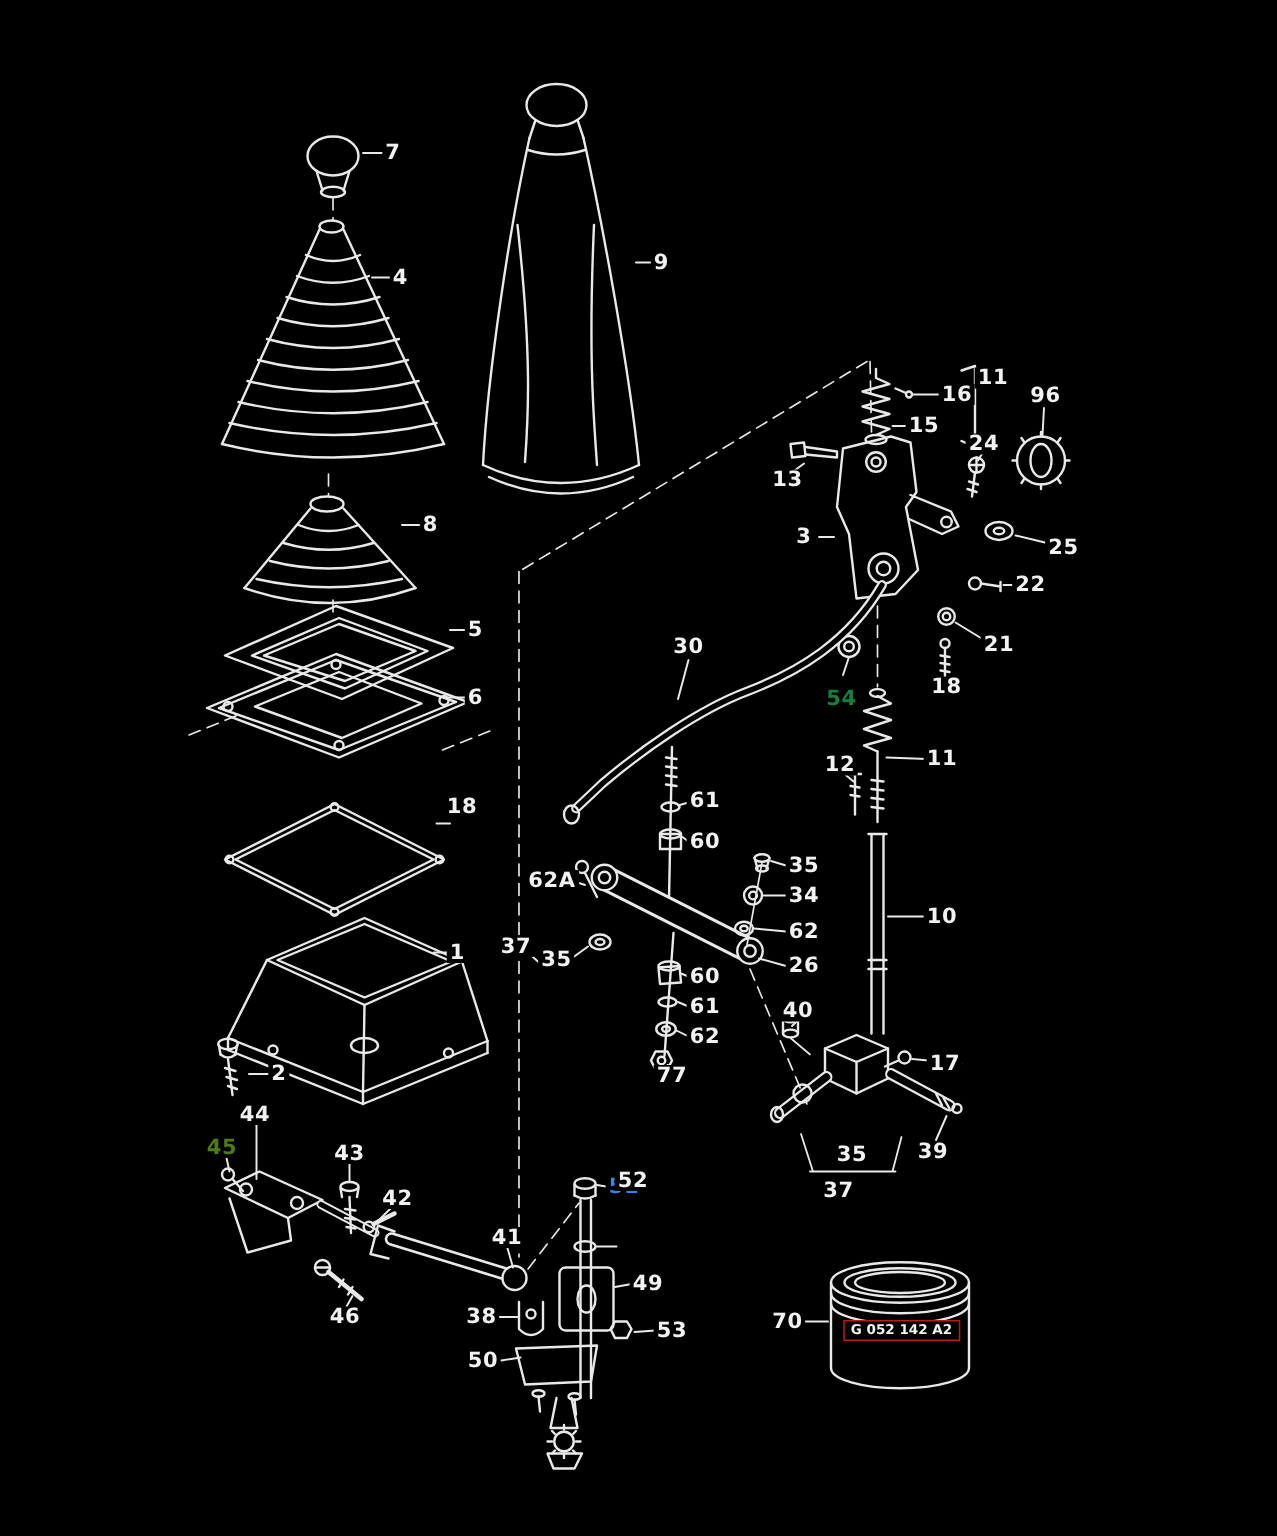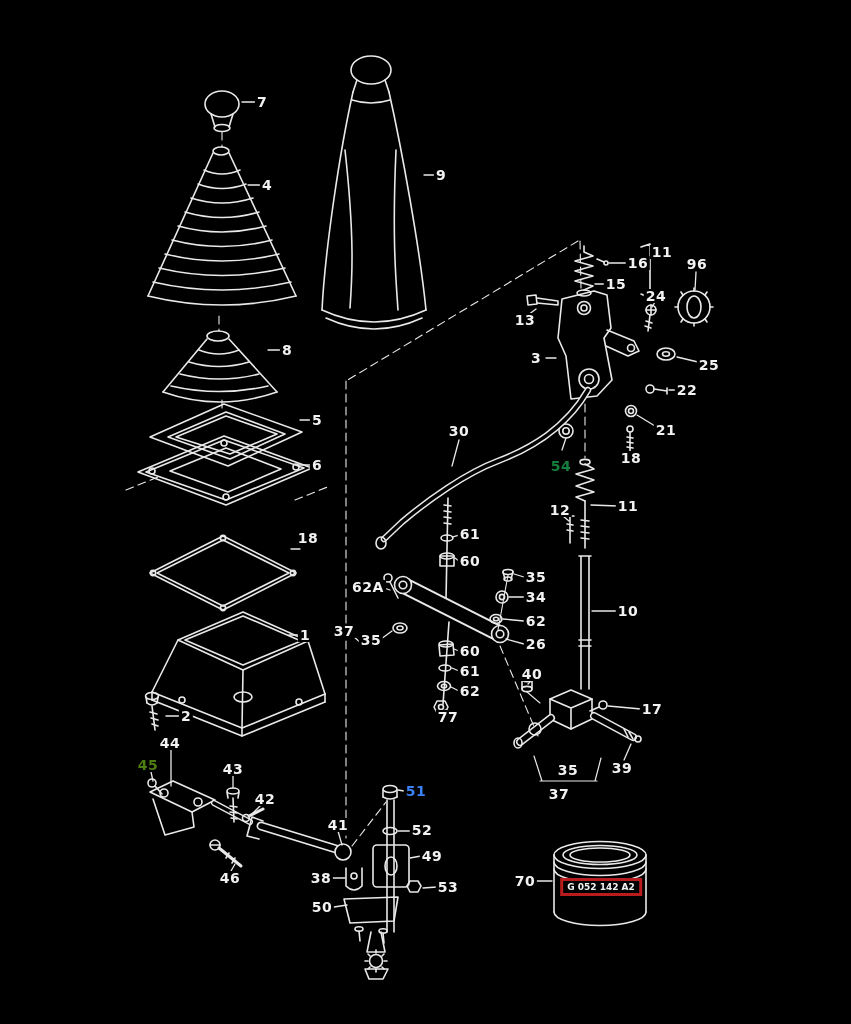--- a/index.html
+++ b/index.html
@@ -8,21 +8,21 @@
     font-family:"DejaVu Sans", sans-serif;overflow:hidden;
   }
   .stage svg{position:absolute;left:0;top:0;}
   .part-label{
     position:absolute;transform:translate(-50%,-50%);
     color:#f2f2f2;font-weight:bold;font-size:14px;line-height:1;
     background:#000;padding:0 2px;white-space:nowrap;letter-spacing:.5px;
   }
   .canister-label{
     position:absolute;left:601px;top:887px;transform:translate(-50%,-50%);
-    color:#f2f2f2;font-size:9px;font-weight:bold;border:3px solid #b91c1c;
+    color:#f2f2f2;font-size:9px;font-weight:bold;border:1px solid #b91c1c;
     padding:1px 4px;background:#000;white-space:nowrap;
   }
 </style>
 </head>
 <body style="background: rgb(0, 0, 0);">
 
 <div class="stage">
 
 <svg viewBox="0 0 851 1024" width="851" height="1024">
 <g stroke="#e9e9e9" fill="none" stroke-width="1.6" stroke-linecap="round" stroke-linejoin="round">
@@ -466,34 +466,34 @@
       <div class="part-label" style="left: 536px; top: 597px; color: rgb(242, 242, 242); text-align: right;">34</div>
       <div class="part-label" style="left: 536px; top: 621px; color: rgb(242, 242, 242);">62</div>
       <div class="part-label" style="left: 536px; top: 644px; color: rgb(242, 242, 242);">26</div>
       <div class="part-label" style="left: 344px; top: 631px; color: rgb(242, 242, 242);">37</div>
       <div class="part-label" style="left: 371px; top: 640px; color: rgb(242, 242, 242);">35</div>
       <div class="part-label" style="left: 470px; top: 651px; color: rgb(242, 242, 242);">60</div>
       <div class="part-label" style="left: 470px; top: 671px; color: rgb(242, 242, 242);">61</div>
       <div class="part-label" style="left: 470px; top: 691px; color: rgb(242, 242, 242);">62</div>
       <div class="part-label" style="left: 448px; top: 717px; color: rgb(242, 242, 242);">77</div>
       <div class="part-label" style="left: 532px; top: 674px; color: rgb(242, 242, 242);">40</div>
-      <div class="part-label" style="left: 652px; top: 709px; color: rgb(242, 242, 242);">17</div>
+      <div class="part-label" style="left: 630px; top: 709px; color: rgb(242, 242, 242);">17</div>
       <div class="part-label" style="left: 622px; top: 768px; color: rgb(242, 242, 242);">39</div>
       <div class="part-label" style="left: 568px; top: 770px; color: rgb(242, 242, 242);">35</div>
       <div class="part-label" style="left: 559px; top: 794px; color: rgb(242, 242, 242);">37</div>
       <div class="part-label" style="left: 170px; top: 743px; color: rgb(242, 242, 242);">44</div>
       <div class="part-label" style="left: 148px; top: 765px; color: #4d7c0f;">45</div>
       <div class="part-label" style="left: 233px; top: 769px; color: rgb(242, 242, 242);">43</div>
       <div class="part-label" style="left: 265px; top: 799px; color: rgb(242, 242, 242);">42</div>
       <div class="part-label" style="left: 338px; top: 825px; color: rgb(242, 242, 242);">41</div>
       <div class="part-label" style="left: 230px; top: 878px; color: rgb(242, 242, 242);">46</div>
       <div class="part-label" style="left: 321px; top: 878px; color: rgb(242, 242, 242); text-align: right;">38</div>
       <div class="part-label" style="left: 322px; top: 907px; color: rgb(242, 242, 242);">50</div>
       <div class="part-label" style="left: 416px; top: 791px; color: #3b82f6;">51</div>
-      <div class="part-label" style="left: 422px; top: 830px; color: rgb(242, 242, 242);">52</div>
+      <div class="part-label" style="left: 422px; top: 787px; color: rgb(242, 242, 242);">52</div>
       <div class="part-label" style="left: 432px; top: 856px; color: rgb(242, 242, 242);">49</div>
       <div class="part-label" style="left: 448px; top: 887px; color: rgb(242, 242, 242);">53</div>
       <div class="part-label" style="left: 525px; top: 881px; color: rgb(242, 242, 242);">70</div>
     </div>
 
 <div class="canister-label">G 052 142 A2</div>
 
 </div>
 
 </body></html>

